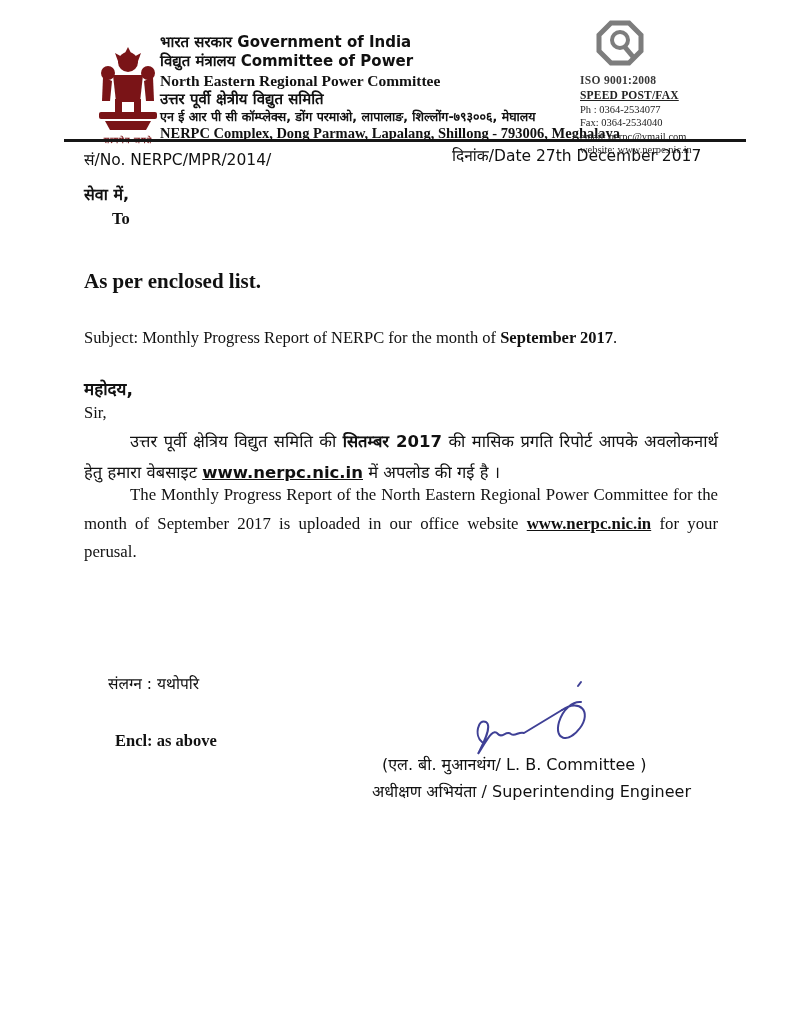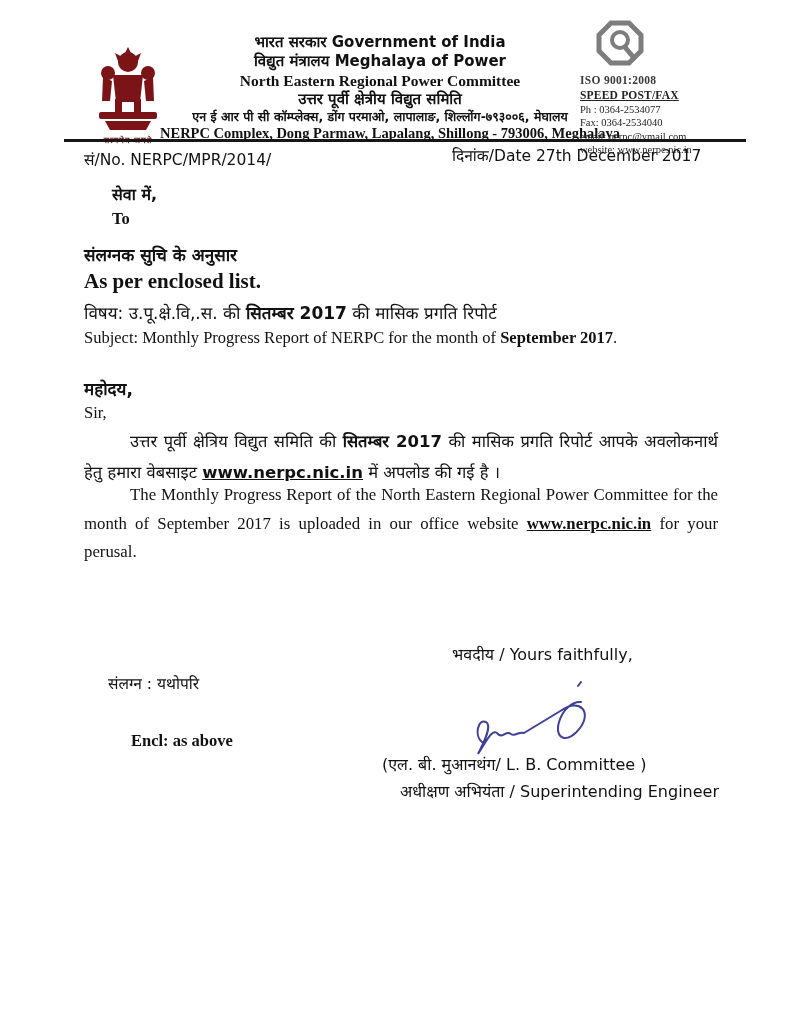--- a/index.html
+++ b/index.html
@@ -9,58 +9,58 @@
     margin:0 auto;
     background:#ffffff;
     font-family:"Liberation Serif", serif;
     color:#111;
     overflow:hidden;
   }
   .abs{position:absolute;}
   
   .emblem{left:88px;top:46px;width:80px;text-align:center;}
   .emblem-caption{font-size:8px;color:#7a1417;font-weight:bold;letter-spacing:1px;margin-top:-2px;}
-  .head-center{left:160px;top:33px;width:440px;text-align:center;line-height:1.25;}
+  .head-center{left:160px;top:33px;width:440px;text-align:left;line-height:1.25;}
   .hc{font-weight:bold;white-space:nowrap;}
   .hc.l1,.hc.l2{font-size:15px;}
   .hc.l3{font-size:15px;}
   .hc.l4{font-size:15.5px;}
   .hc.l5{font-size:12.5px;}
   .hc.l6{font-size:14.5px;}
   .head-right{left:580px;top:20px;width:175px;font-size:10.5px;line-height:1.3;color:#222;}
   .iso-logo{margin-left:14px;margin-bottom:1px;}
   .iso-label{font-weight:bold;font-size:11.5px;color:#3a3a3a;letter-spacing:.3px;}
   .dispatch{font-weight:bold;font-size:11.5px;text-decoration:underline;letter-spacing:.2px;}
   .rule{left:64px;top:139px;width:682px;height:3px;background:#161616;}
   
   .ref-no{left:84px;top:148px;font-size:15.5px;}
   .ref-date{left:452px;top:144px;font-size:15.5px;}
   
   .hi{font-family:"DejaVu Sans","Liberation Serif",serif;}
   .t16{font-size:16px;}
   .t17{font-size:17px;}
   .b{font-weight:bold;}
   .line-to{left:84px;top:209px;font-size:16.5px;font-weight:bold;margin-left:28px;}
-  .line-sewa{left:84px;top:183px;margin-left:28px;}
+  .line-sewa{left:84px;top:183px;}
   .line-listhi{left:84px;top:243px;}
   .line-listen{left:84px;top:269px;font-size:21px;font-weight:bold;}
   .line-subj-hi{left:84px;top:301px;}
   .line-subj-en{left:84px;top:328px;font-size:16.5px;}
   .line-mahoday{left:84px;top:377px;}
   .line-sir{left:84px;top:403px;font-size:16.5px;}
   .para-hi{left:84px;top:426px;width:634px;font-size:16.5px;line-height:31px;text-align:justify;text-indent:46px;}
   .para-en{left:84px;top:481px;width:634px;font-size:16.8px;line-height:28.5px;text-align:justify;text-indent:46px;}
   .link{font-weight:bold;text-decoration:underline;}
   
   .sign-off{left:452px;top:643px;font-size:16px;}
   .encl-hi{left:108px;top:672px;font-size:15.5px;}
   .signature{left:466px;top:676px;}
-  .encl-en{left:115px;top:731px;font-size:16.5px;font-weight:bold;margin-left:16px;}
+  .encl-en{left:115px;top:731px;font-size:16.5px;font-weight:bold;}
   .sign-name{left:382px;top:753px;font-size:16px;}
-  .sign-title{left:372px;top:780px;font-size:16px;margin-left:28px;}
+  .sign-title{left:372px;top:780px;font-size:16px;}
 </style>
 </head>
 <body>
 
 <div class="page">
 
   <div class="abs emblem">
     <svg width="74" height="86" viewBox="0 0 74 86">
       <g fill="#7a1417">
         <circle cx="37" cy="16" r="10"></circle>
@@ -76,21 +76,21 @@
         <rect x="43" y="53" width="7" height="14"></rect>
         <rect x="8" y="66" width="58" height="7" rx="2"></rect>
         <path d="M14 75 h46 l-5 9 h-36 z"></path>
       </g>
     </svg>
     <div class="emblem-caption hi">सत्यमेव जयते</div>
   </div>
 
   <div class="abs head-center">
     <div class="hc l1 hi">भारत सरकार Government of India</div>
-    <div class="hc l2 hi">विद्युत मंत्रालय Meghalaya of Power</div>
+    <div class="hc l2 hi">विद्युत मंत्रालय Committee of Power</div>
     <div class="hc l4">North Eastern Regional Power Committee</div>
     <div class="hc l3 hi">उत्तर पूर्वी क्षेत्रीय विद्युत समिति</div>
     <div class="hc l5 hi">एन ई आर पी सी कॉम्प्लेक्स, डोंग परमाओ, लापालाङ, शिल्लोंग-७९३००६, मेघालय</div>
     <div class="hc l6">NERPC Complex, Dong Parmaw, Lapalang, Shillong - 793006, Meghalaya</div>
   </div>
 
   <div class="abs head-right">
     <div class="iso-logo">
       <svg width="52" height="48" viewBox="0 0 52 48">
         <g fill="none" stroke="#7d7d7d">
@@ -108,42 +108,37 @@
     <div>website: www.nerpc.nic.in</div>
   </div>
 
   <div class="abs rule"></div>
 
   <div class="abs ref-no hi">सं/No. NERPC/MPR/2014/</div>
   <div class="abs ref-date hi">दिनांक/Date  27th December 2017</div>
 
   <div class="abs line-sewa hi t16 b">सेवा में,</div>
   <div class="abs line-to">To</div>
-  <div class="abs line-listhi hi t17 b">संलग्नक सुचि के अनुसार</div>
   <div class="abs line-listen">As per enclosed list.</div>
 
-  <div class="abs line-subj-hi hi t17">
-    <span>विषय: उ.पू.क्षे.वि,.स. की </span><span class="b">सितम्बर 2017</span><span> की मासिक प्रगति रिपोर्ट</span>
-  </div>
   <div class="abs line-subj-en">
     <span>Subject: Monthly Progress Report of NERPC for the month of </span><span class="b">September 2017</span><span>.</span>
   </div>
 
   <div class="abs line-mahoday hi t17 b">महोदय,</div>
   <div class="abs line-sir">Sir,</div>
 
   <div class="abs para-hi hi">
     <span>उत्तर पूर्वी क्षेत्रिय विद्युत समिति की </span><span class="b">सितम्बर 2017</span><span> की मासिक प्रगति रिपोर्ट आपके अवलोकनार्थ हेतु हमारा वेबसाइट </span><span class="link">www.nerpc.nic.in</span><span> में अपलोड की गई है ।</span>
   </div>
 
   <div class="abs para-en">
     <span>The Monthly Progress Report of the North Eastern Regional Power Committee for the month of September 2017 is uploaded in our office website </span><span class="link">www.nerpc.nic.in</span><span> for your perusal.</span>
   </div>
 
-  <div class="abs sign-off hi">भवदीय / Yours faithfully,</div>
   <div class="abs encl-hi hi">संलग्न : यथोपरि</div>
 
   <div class="abs signature">
     <svg width="140" height="88" viewBox="0 0 140 88">
       <g fill="none" stroke="#3f4096" stroke-width="2" stroke-linecap="round">
         <path d="M16 66 C8 60 12 42 20 46 C27 50 16 70 12 78 C22 62 27 52 32 58 C36 63 40 54 45 58 C49 61 53 55 58 57 L96 34"></path>
         <path d="M96 34 C114 22 126 36 114 52 C102 68 88 64 93 46 C97 33 107 25 115 26"></path>
         <path d="M112 10 l3 -4"></path>
       </g>
     </svg>

